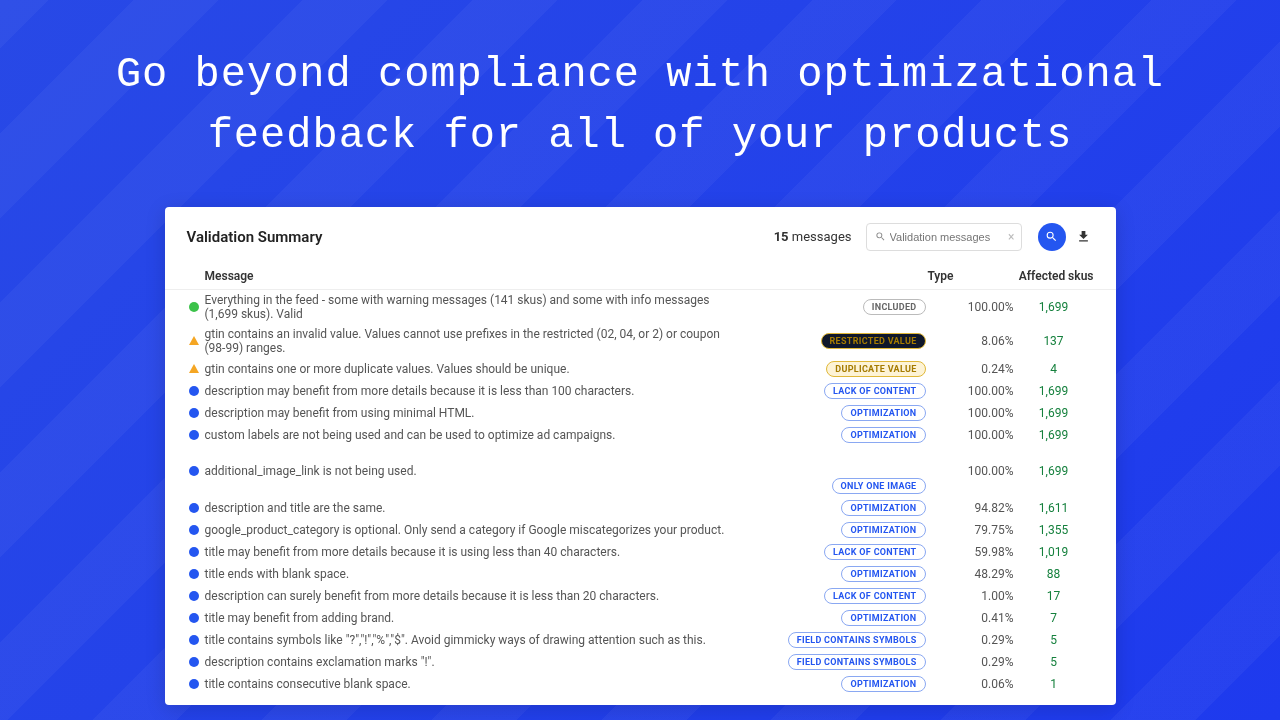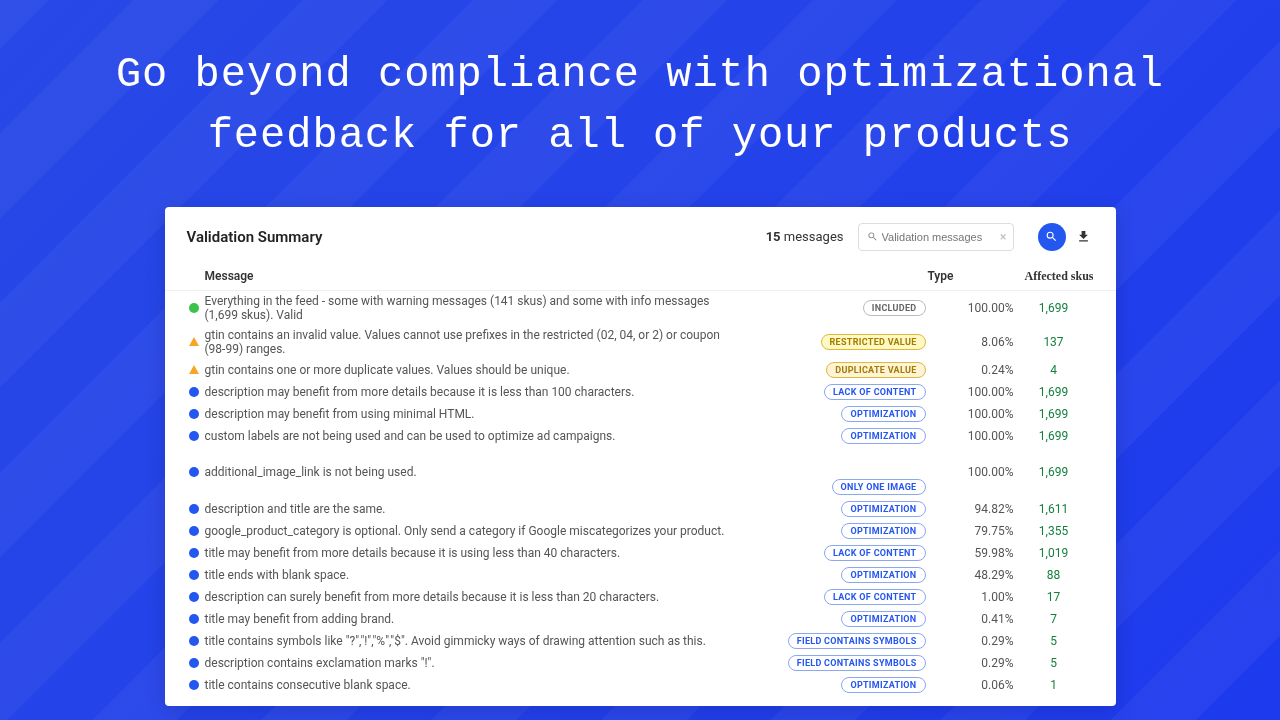--- a/index.html
+++ b/index.html
@@ -58,21 +58,21 @@
   .msg-count b { font-weight: 700; }
   .search-box {
     position: relative;
     display: inline-flex;
     align-items: center;
     border: 1px solid #ddd;
     border-radius: 4px;
     height: 28px;
     width: 156px;
     padding: 0 22px 0 8px;
-    margin-right: 24px;
+    margin-right: 16px;
     background: #fff;
   }
   .search-box svg { width: 11px; height: 11px; fill: #888; flex-shrink: 0; margin-right: 4px; }
   .search-box input {
     border: none; outline: none; font-size: 11px; color: #666; width: 100%;
     background: transparent;
   }
   .search-clear {
     position: absolute; right: 6px; top: 50%; transform: translateY(-50%);
     font-size: 12px; color: #bbb; cursor: pointer;
@@ -93,21 +93,21 @@
   .thead {
     display: flex;
     padding: 6px 22px;
     font-size: 12px;
     font-weight: 600;
     color: #333;
     border-bottom: 1px solid #eee;
   }
   .col-msg { flex: 1; padding-left: 18px; }
   .col-type { width: 190px; text-align: right; padding-right: 20px; }
-  .col-skus { width: 120px; text-align: right; font-family: Liberation Serif, serif; }
+  .col-skus { width: 120px; text-align: right; }
 
   .row {
     display: flex;
     align-items: center;
     padding: 3px 22px;
     font-size: 12px;
     color: #444;
     min-height: 22px;
   }
   .ico { width: 14px; display: inline-flex; justify-content: center; margin-right: 4px; }
@@ -125,21 +125,21 @@
   .badge {
     display: inline-block;
     font-size: 9px;
     font-weight: 700;
     letter-spacing: 0.3px;
     padding: 2px 8px;
     border-radius: 10px;
     border: 1px solid;
   }
   .b-included { color: #666; border-color: #bbb; }
-  .b-restricted { color: #a57b00; border-color: #e0b838; background: #fef9c3; }
+  .b-restricted { color: #a57b00; border-color: #e0b838; background: #0f172a; }
   .b-duplicate { color: #a57b00; border-color: #e0b838; background: #fdf3d6; }
   .b-lack { color: #2456f0; border-color: #8aa8f2; }
   .b-opt { color: #2456f0; border-color: #8aa8f2; text-align: right; }
   .b-oneimg { color: #2456f0; border-color: #8aa8f2; margin-top: 29px; }
   .b-symbols { color: #2456f0; border-color: #8aa8f2; }
   .pct-cell { width: 80px; text-align: right; color: #555; }
   .skus-cell { width: 80px; text-align: center; color: #15803d; }
 </style>
 </head>
 <body>

